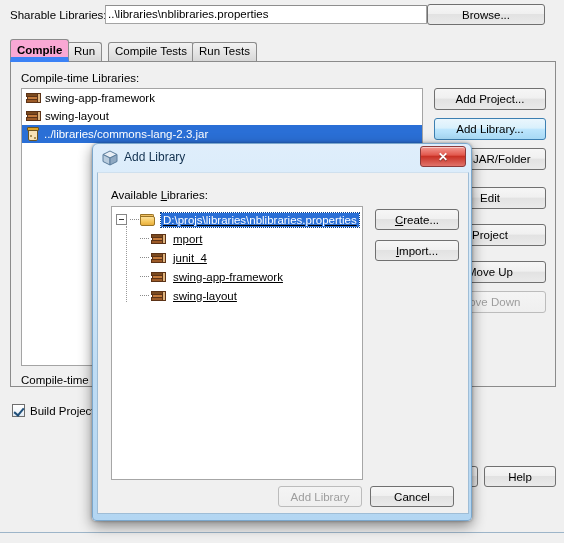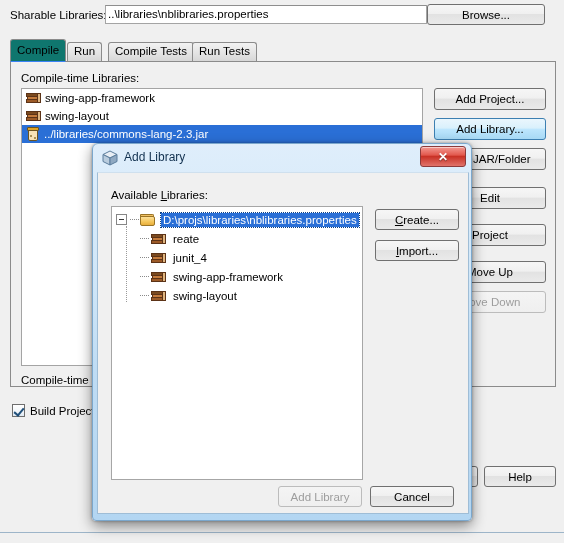--- a/index.html
+++ b/index.html
@@ -108,24 +108,24 @@
     font-size: 11.5px;
     line-height: 17px;
     padding: 0 6px;
     color: #000;
     white-space: nowrap;
   }
   .tab.selected {
     top: 0;
     height: 23px;
     line-height: 20px;
-    background: #0f766e;
-    border-bottom: 1px solid #3b82f6;
+    background: #f9a8d4;
+    border-bottom: 5px solid #3b82f6;
     z-index: 3;
-    font-weight: normal;
+    font-weight: bold;
   }
 
   
   #tab-panel {
     position: absolute;
     left: 10px; top: 61px;
     width: 546px; height: 326px;
     background: #f0f0f0;
     border: 1px solid #8b8b8b;
     box-sizing: border-box;
@@ -314,20 +314,21 @@
 
   #lib-tree {
     position: absolute;
     left: 13px; top: 33px;
     width: 252px; height: 274px;
     background: #ffffff;
     border: 1px solid #a6a6a6;
     box-sizing: border-box;
     overflow: hidden;
     padding-top: 3px;
+    text-decoration: underline;
   }
   .tree-node {
     position: relative;
     height: 19px;
     display: flex;
     align-items: center;
     font-size: 11.5px;
     white-space: nowrap;
   }
   .tree-root { padding-left: 4px; }
@@ -517,21 +518,21 @@
           </div>
 
           <div class="tree-node tree-child">
             <span class="tree-dots"></span>
             <span class="icon-books">
               <i class="b1"></i>
                 <i class="b2"></i>
                 <i class="b3"></i>
                 <i class="edge"></i>
             </span>
-            <span class="tree-label">reate</span>
+            <span class="tree-label">mport</span>
           </div>
 
           <div class="tree-node tree-child">
             <span class="tree-dots"></span>
             <span class="icon-books">
               <i class="b1"></i>
                 <i class="b2"></i>
                 <i class="b3"></i>
                 <i class="edge"></i>
             </span>

